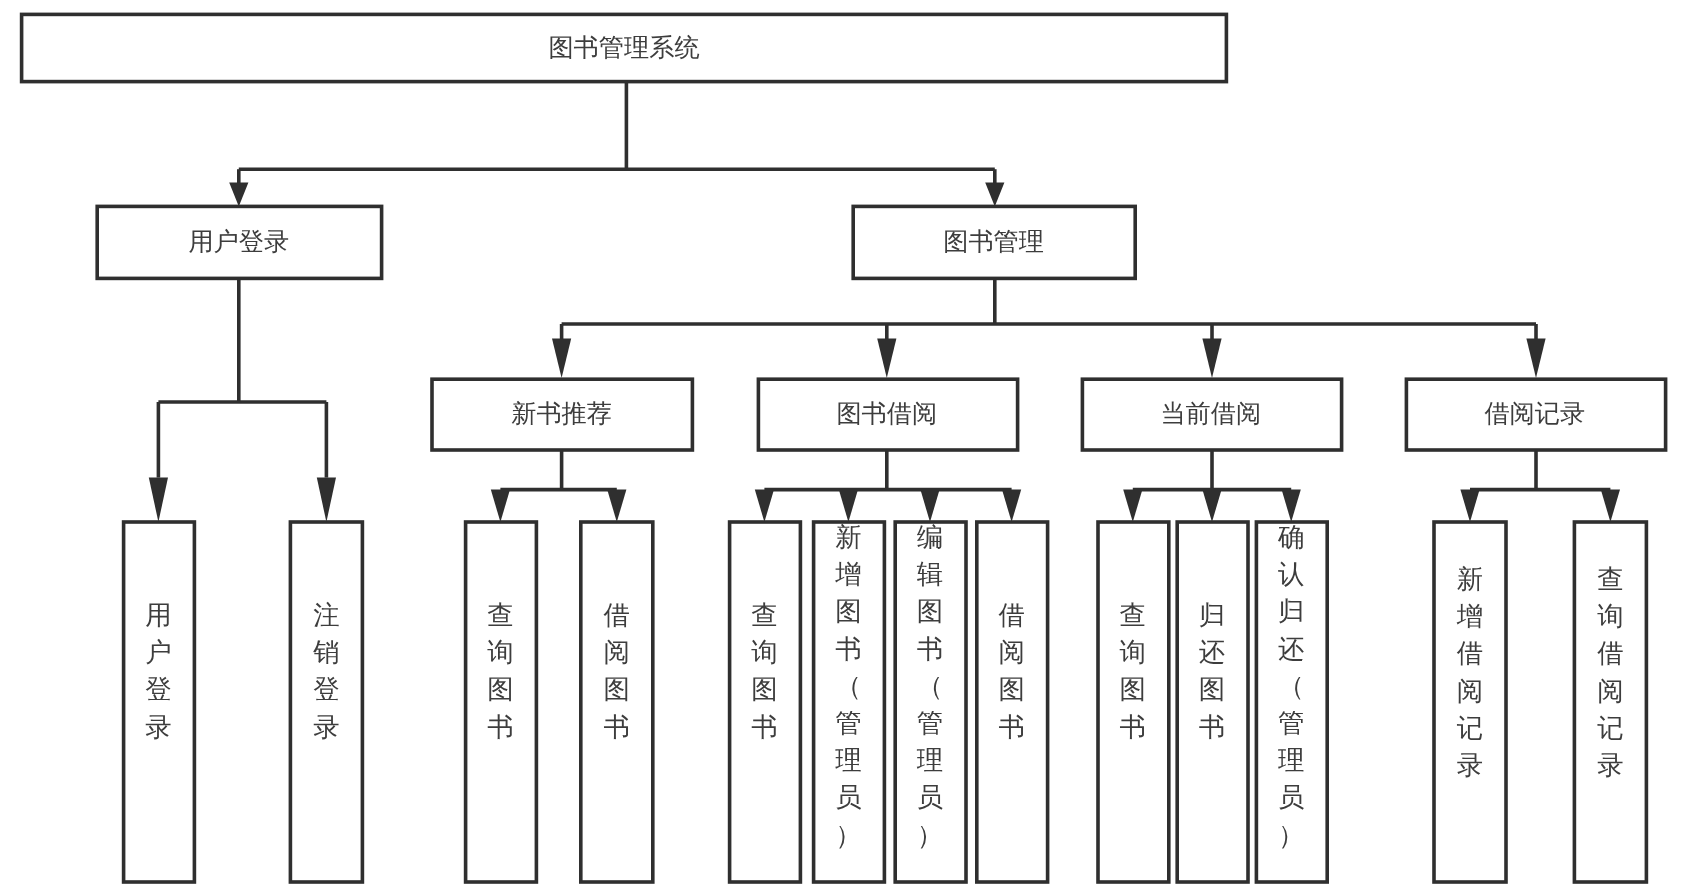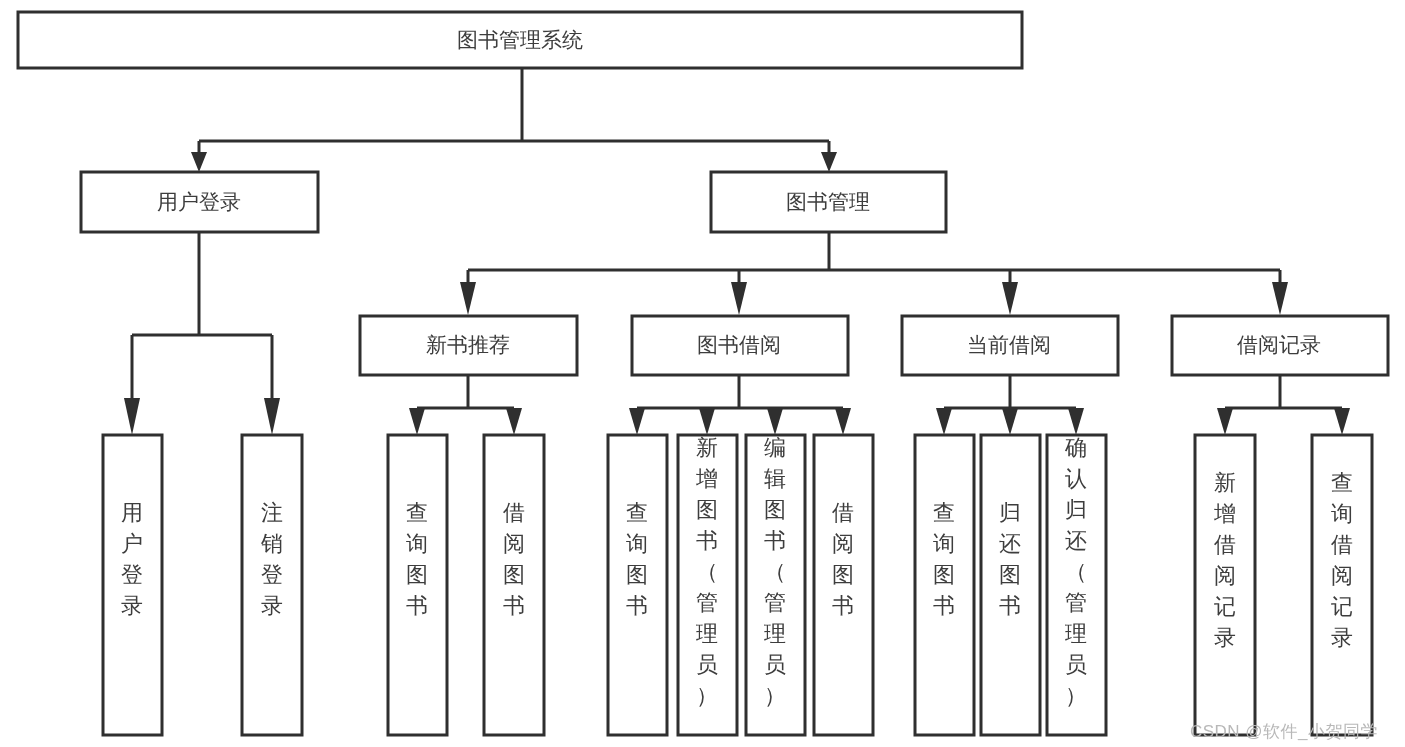--- a/index.html
+++ b/index.html
@@ -228,15 +228,14 @@
       <text class="leaf-label" x="1225" y="490"><tspan x="1225" y="490">新</tspan><tspan x="1225" y="521">增</tspan><tspan x="1225" y="552">借</tspan><tspan x="1225" y="583">阅</tspan><tspan x="1225" y="614">记</tspan><tspan x="1225" y="645">录</tspan></text>
     </g>
 
     <g>
       <rect class="node-box" x="1312" y="435" width="60" height="300"></rect>
       <text class="leaf-label" x="1342" y="490"><tspan x="1342" y="490">查</tspan><tspan x="1342" y="521">询</tspan><tspan x="1342" y="552">借</tspan><tspan x="1342" y="583">阅</tspan><tspan x="1342" y="614">记</tspan><tspan x="1342" y="645">录</tspan></text>
     </g>
 
   </svg>
 
-  <div class="watermark">CSDN @软件_小贺同学</div>
 
 </div>
 
 </body></html>

